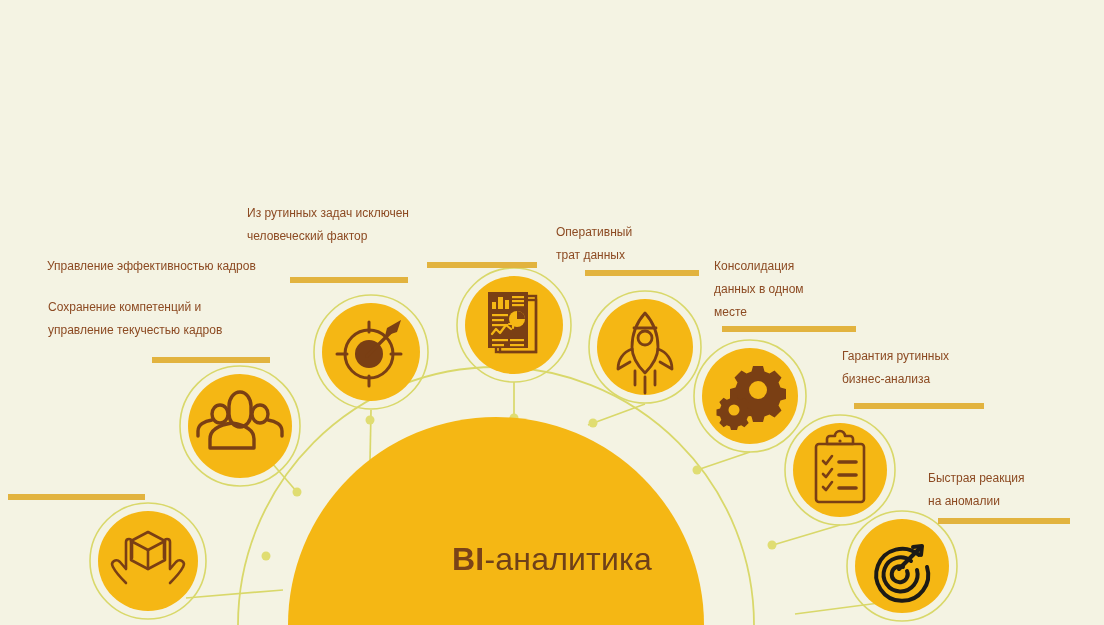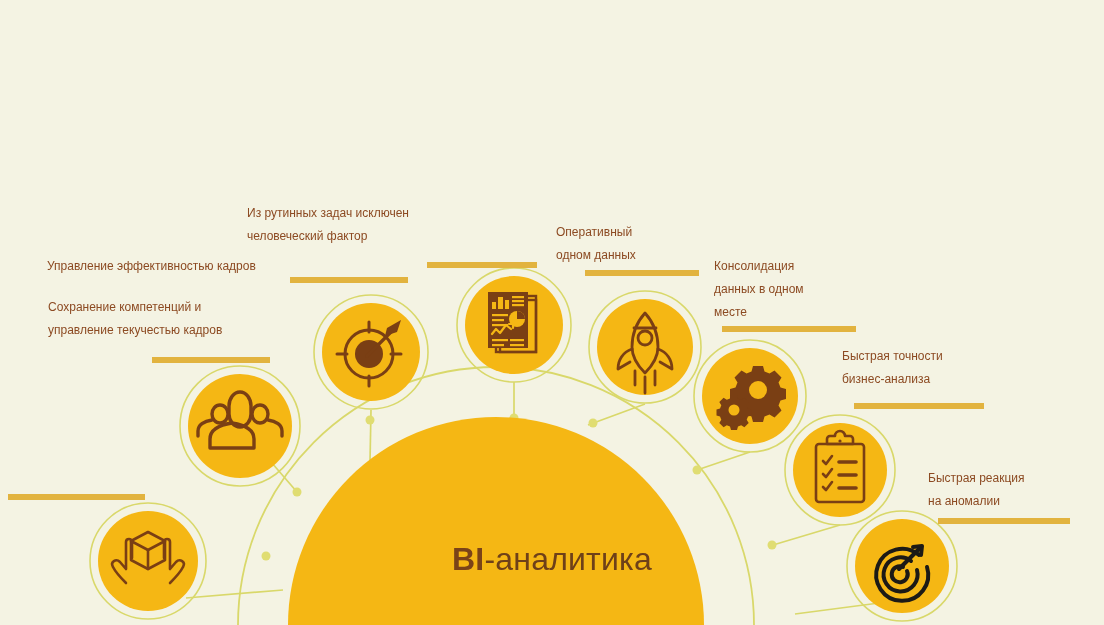--- a/index.html
+++ b/index.html
@@ -242,29 +242,29 @@
   <div class="rule" style="left:8px;top:494px;width:137px;"></div>
 
   <div class="label" style="left:47px;top:255px;width:380px;">Управление эффективностью кадров</div>
   <div class="rule" style="left:290px;top:277px;width:118px;"></div>
 
   <div class="label" style="left:247px;top:202px;width:320px;">Из рутинных задач исключен
 человеческий фактор</div>
   <div class="rule" style="left:427px;top:262px;width:110px;"></div>
 
   <div class="label" style="left:556px;top:221px;width:180px;">Оперативный
-одном данных</div>
+трат данных</div>
   <div class="rule" style="left:585px;top:270px;width:114px;"></div>
 
   <div class="label" style="left:714px;top:255px;width:200px;">Консолидация
 данных в одном
 месте</div>
   <div class="rule" style="left:722px;top:326px;width:134px;"></div>
 
-  <div class="label" style="left:842px;top:345px;width:230px;">Быстрая точности
+  <div class="label" style="left:842px;top:345px;width:230px;">Гарантия рутинных
 бизнес-анализа</div>
   <div class="rule" style="left:854px;top:403px;width:130px;"></div>
 
   <div class="label" style="left:928px;top:467px;width:180px;">Быстрая реакция
 на аномалии</div>
   <div class="rule" style="left:938px;top:518px;width:132px;"></div>
 
   <div id="center-caption">
     <span class="bi">BI</span><span>-аналитика</span>
   </div>

